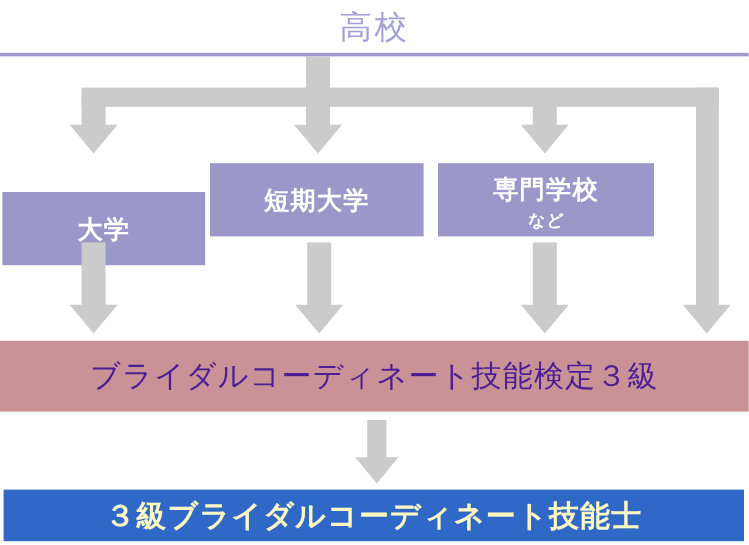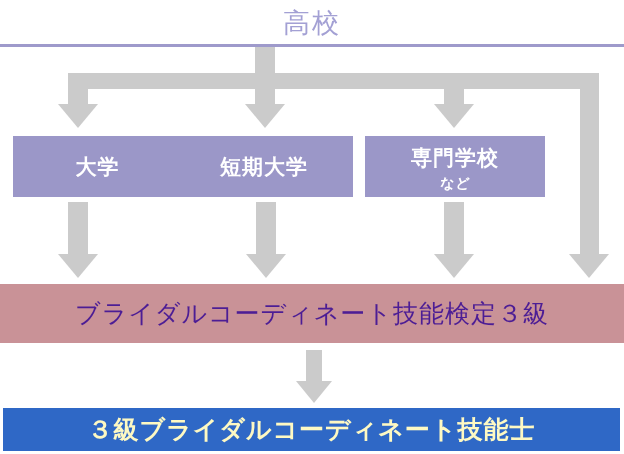--- a/index.html
+++ b/index.html
@@ -74,21 +74,21 @@
   <div>
     <div class="stem" style="left:444px;top:75px;width:20px;height:30px;"></div>
     <div class="head" style="left:434px;top:104px;"></div>
   </div>
 
   <div>
     <div class="stem" style="left:580px;top:73px;width:19px;height:182px;"></div>
     <div class="head" style="left:569px;top:254px;"></div>
   </div>
 
-  <div class="school-box" style="left:13px;width:169px;">
+  <div class="school-box" style="left:2px;width:169px;margin-top:24px;">
     <span>大学</span>
   </div>
   <div class="school-box" style="left:175px;width:178px;">
     <span>短期大学</span>
   </div>
   <div class="school-box" style="left:365px;width:180px;flex-direction:column;">
     <span>専門学校</span>
     <span class="suffix">など</span>
   </div>
 

